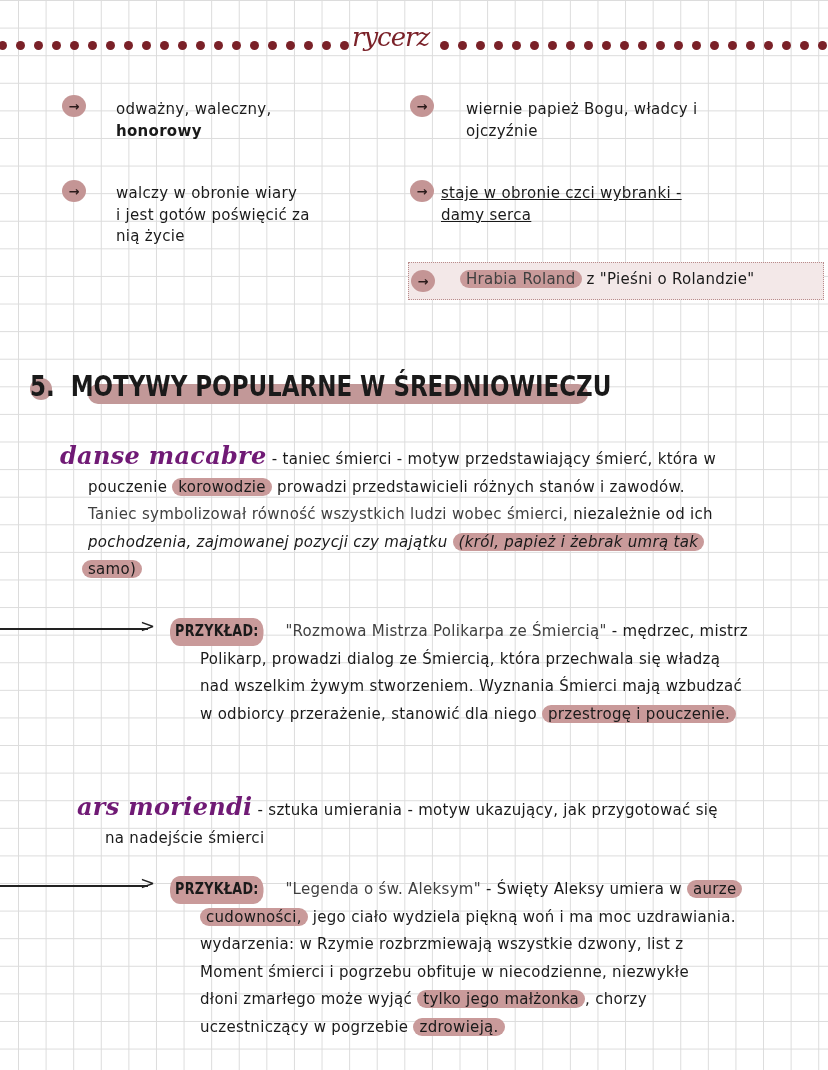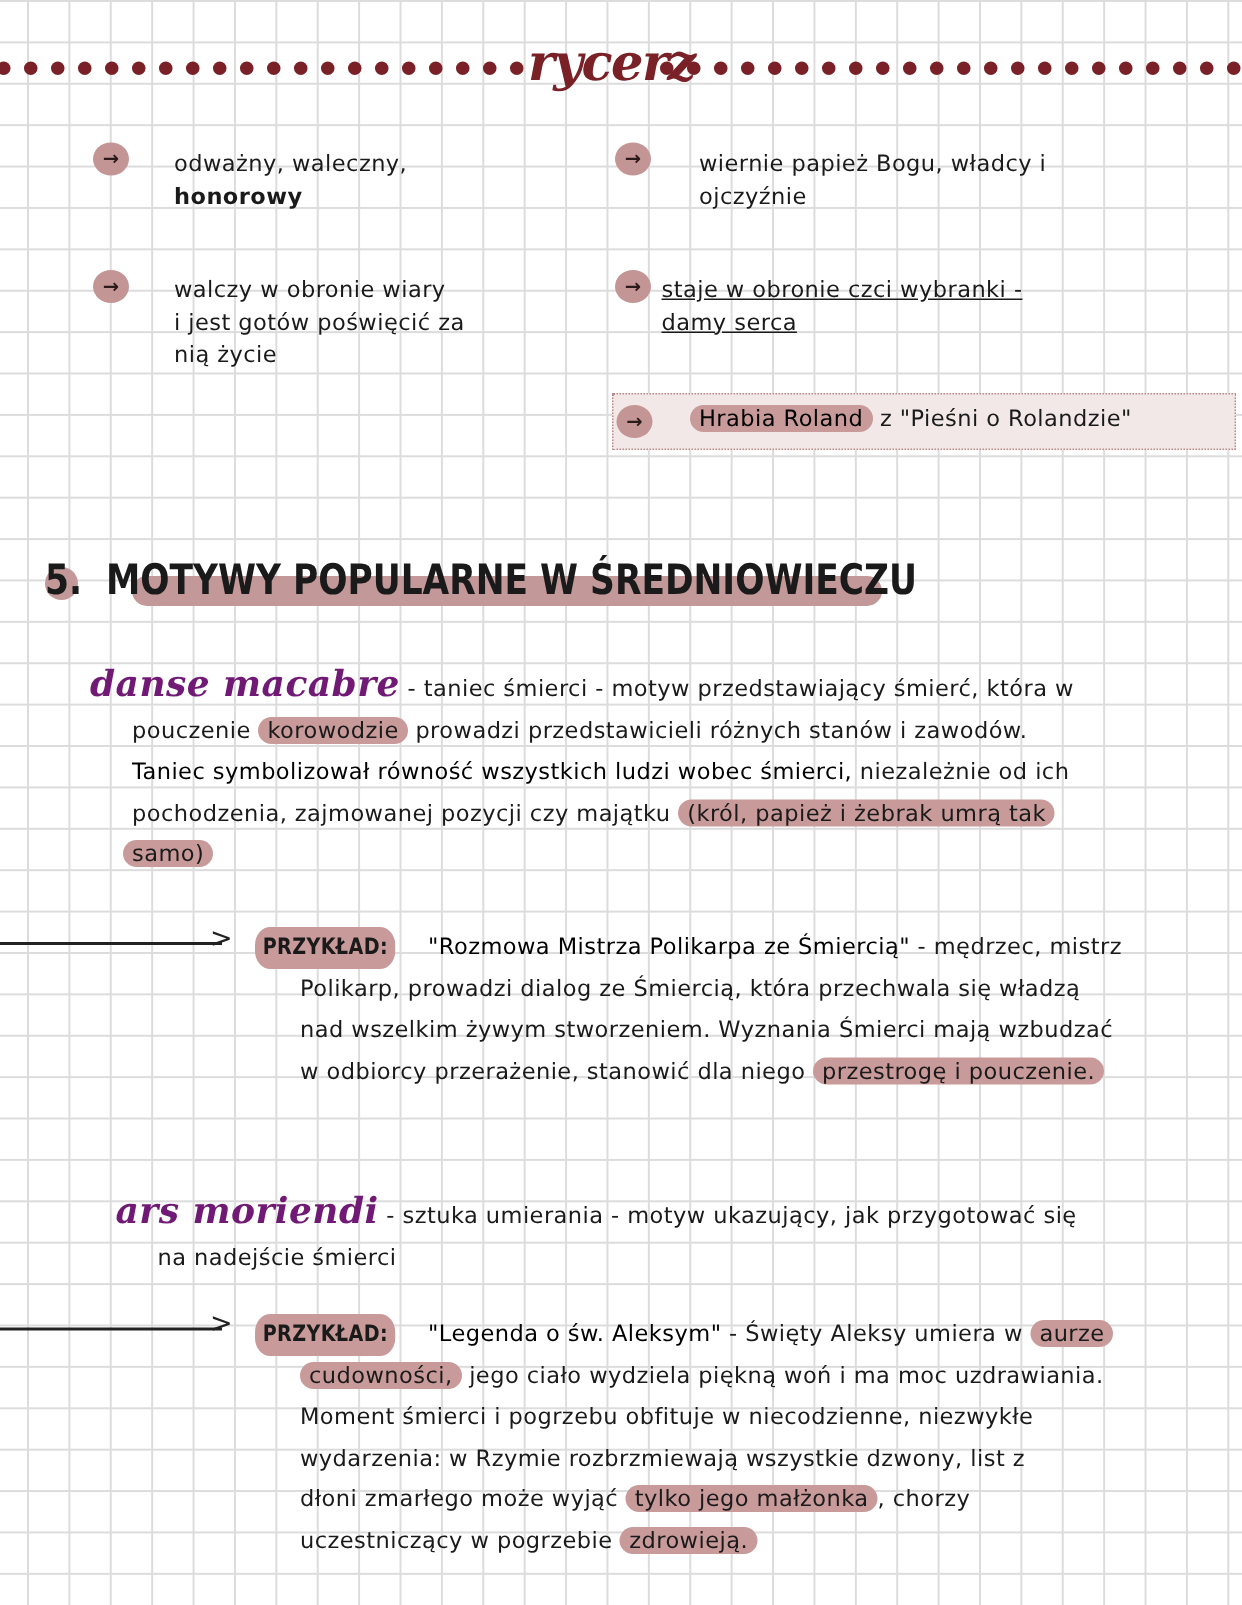--- a/index.html
+++ b/index.html
@@ -9,25 +9,25 @@
     background-image:
       linear-gradient(to right,#dcdcdc 1px,transparent 1px),
       linear-gradient(to bottom,#dcdcdc 1px,transparent 1px);
     background-size:27.6px 27.6px;
     background-position:18px 0;
     font-family:"DejaVu Sans",sans-serif;
     color:#1a1a1a;
   }
   .abs{position:absolute;}
   .hand{font-family:"DejaVu Sans",sans-serif;font-size:15px;line-height:27.6px;letter-spacing:0.3px;}
-  .red{color:#000000;margin-top:17px;}
+  .red{color:#404040;margin-top:17px;}
   .hl{background:#c99a9a;border-radius:12px;padding:0 6px;}
   .dotline{position:absolute;top:37px;height:16px;display:flex;gap:9px;align-items:center;}
   .dot{width:9px;height:9px;border-radius:50%;background:#7a2128;flex:none;}
-  .title-ryc{position:absolute;left:352px;top:22px;font-family:"DejaVu Serif",serif;font-style:italic;font-weight:bold;font-size:34px;color:#7a2128;letter-spacing:-1px;}
+  .title-ryc{position:absolute;left:352px;top:22px;font-family:"DejaVu Serif",serif;font-style:italic;font-weight:normal;font-size:26px;color:#7a2128;letter-spacing:-1px;}
   .bullet{position:absolute;width:24px;height:22px;border-radius:50%;background:#c49595;display:flex;align-items:center;justify-content:center;font-size:13px;font-weight:bold;color:#2a1a1a;}
   .boxrow{position:absolute;left:408px;top:262px;width:414px;height:36px;background:#f3e8e8;border:1px dotted #b98b8b;}
   .heading{position:absolute;left:30px;top:370px;font-family:"DejaVu Sans",sans-serif;font-weight:bold;font-size:28px;letter-spacing:0px;transform:scaleX(0.82);transform-origin:left center;}
   .headbar{position:absolute;left:88px;top:384px;width:500px;height:20px;background:#c29898;border-radius:10px;}
   .numcircle{position:absolute;left:30px;top:378px;width:22px;height:22px;border-radius:50%;background:#c29898;}
   .term{font-family:"DejaVu Serif",serif;font-weight:bold;font-style:italic;font-size:24px;color:#701a75;}
   .arrowline{position:absolute;left:0;height:2px;background:#222;}
   .arrowhead{position:absolute;font-size:18px;color:#222;}
   .przyklad{font-weight:bold;transform:scaleX(0.85);display:inline-block;transform-origin:left center;}
 </style>
@@ -124,21 +124,21 @@
   <div><span class="term">danse macabre</span> <span>- taniec śmierci - motyw przedstawiający śmierć, która w</span></div>
   <div style="padding-left:28px;">
     <span>pouczenie</span>
     <span class="hl">korowodzie</span>
     <span>prowadzi przedstawicieli różnych stanów i zawodów.</span>
   </div>
   <div style="padding-left:28px;">
     <span class="red">Taniec symbolizował równość wszystkich ludzi wobec śmierci,</span>
     <span>niezależnie od ich</span>
   </div>
-  <div style="padding-left:28px;">
+  <div style="padding-left:28px;font-style:italic;">
     <span>pochodzenia, zajmowanej pozycji czy majątku</span>
     <span class="hl">(król, papież i żebrak umrą tak</span>
   </div>
   <div style="padding-left:22px;">
     <span class="hl">samo)</span>
   </div>
 </div>
 
 <div class="arrowline" style="top:628px;width:148px;"></div>
 <div class="arrowhead" style="left:140px;top:615px;">&gt;</div>
@@ -167,22 +167,22 @@
   <div>
     <span class="hl przyklad">PRZYKŁAD:</span>
     <span class="red">"Legenda o św. Aleksym"</span>
     <span>- Święty Aleksy umiera w</span>
     <span class="hl">aurze</span>
   </div>
   <div style="padding-left:30px;">
     <span class="hl">cudowności,</span>
     <span>jego ciało wydziela piękną woń i ma moc uzdrawiania.</span>
   </div>
+  <div style="padding-left:30px;">wydarzenia: w Rzymie rozbrzmiewają wszystkie dzwony, list z</div>
   <div style="padding-left:30px;">Moment śmierci i pogrzebu obfituje w niecodzienne, niezwykłe</div>
-  <div style="padding-left:30px;">wydarzenia: w Rzymie rozbrzmiewają wszystkie dzwony, list z</div>
   <div style="padding-left:30px;">
     <span>dłoni zmarłego może wyjąć</span>
     <span class="hl">tylko jego małżonka</span><span>, chorzy</span>
   </div>
   <div style="padding-left:30px;">
     <span>uczestniczący w pogrzebie</span>
     <span class="hl">zdrowieją.</span>
   </div>
 </div>
 

